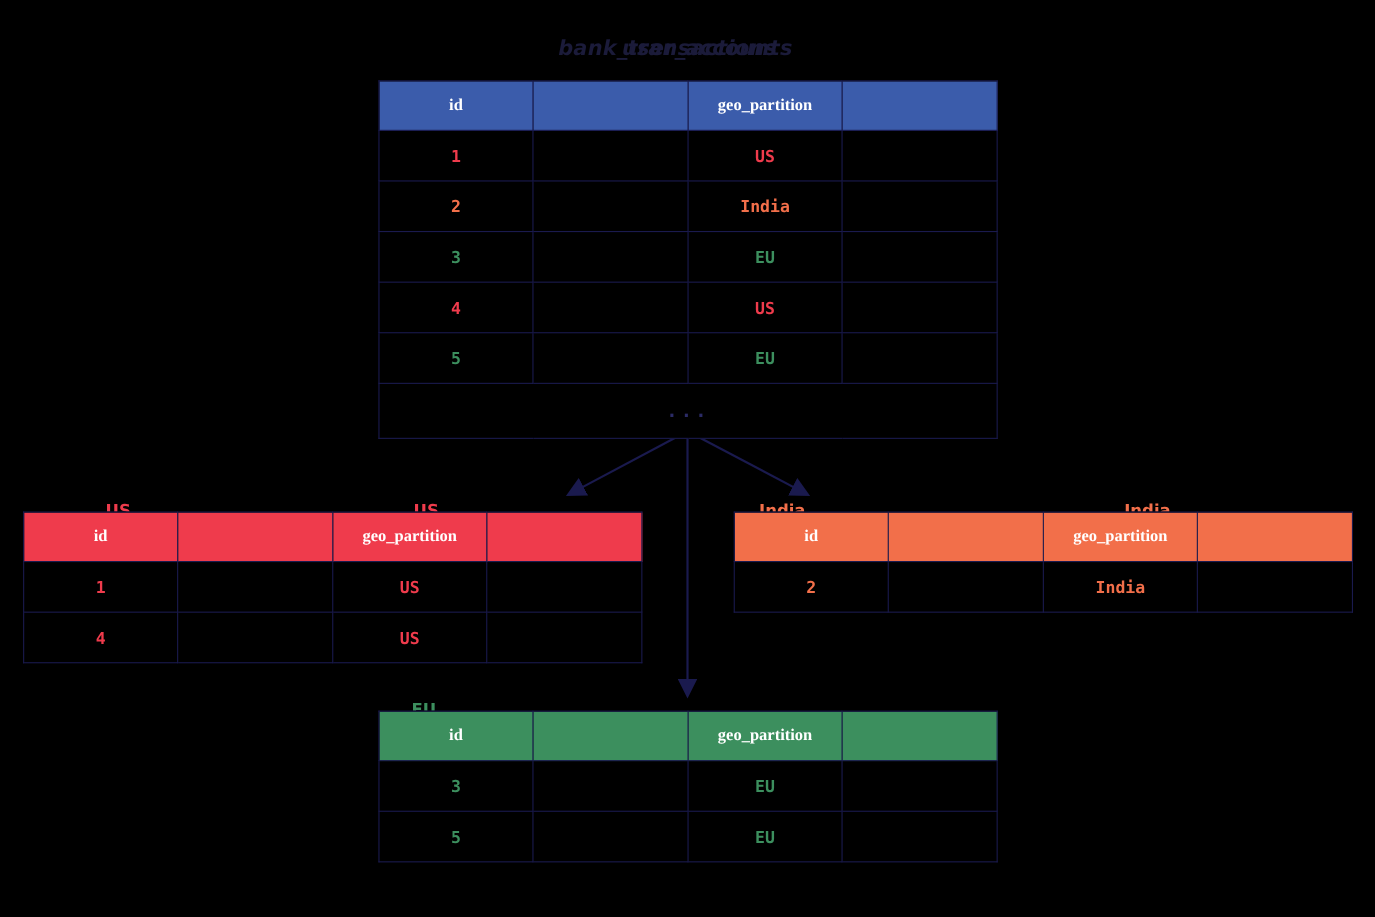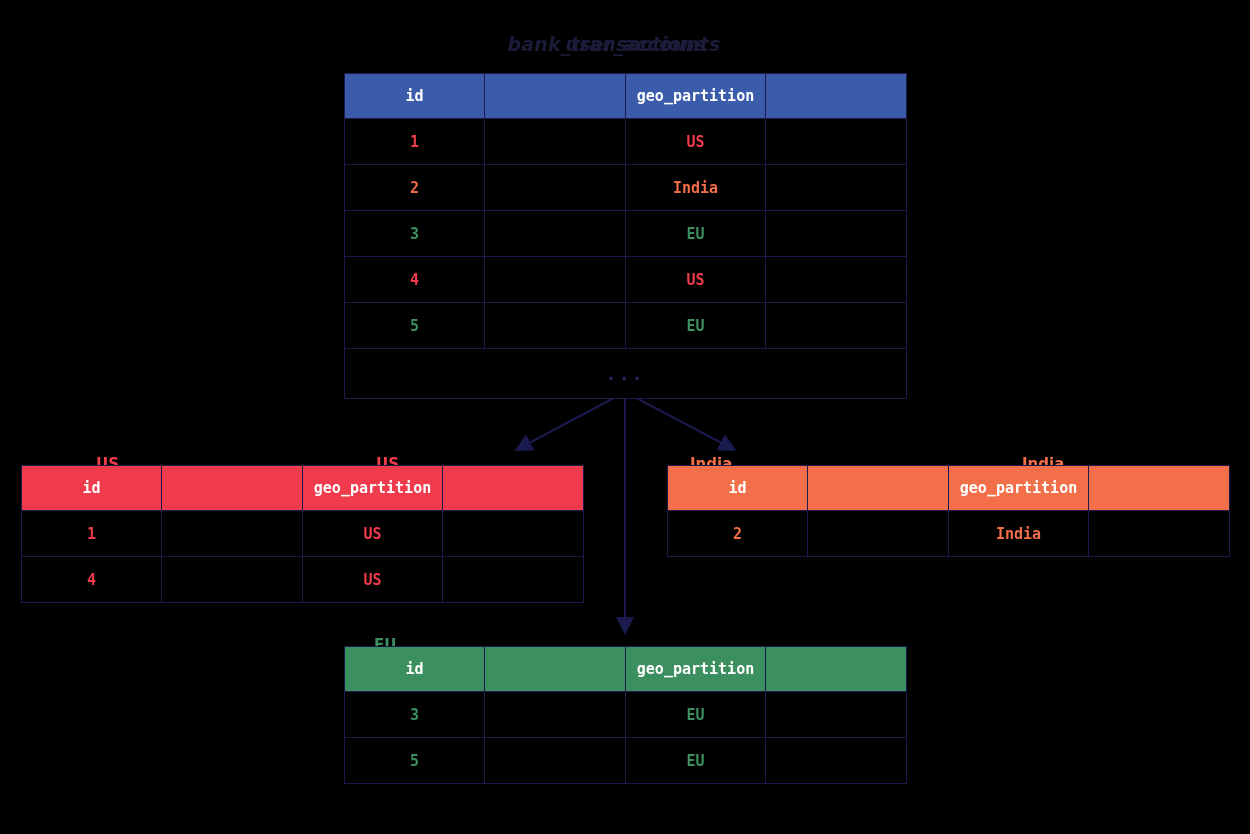--- a/index.html
+++ b/index.html
@@ -54,20 +54,21 @@
     padding: 0;
     text-align: center;
     vertical-align: middle;
     font-family: "DejaVu Sans Mono", "Liberation Mono", monospace;
     font-weight: bold;
     font-size: 15px;
   }
   .tbl th {
     color: #ffffff;
     height: 44px;
+    font-family: Liberation Serif, serif;
   }
   .tbl td {
     height: 45px;
     background: #000000;
   }
   .tbl td.blank, .tbl th.blank { color: transparent; }
 
   
   #main-table { left: 344px; top: 73px; width: 562px; }
   #main-table th { background: #3b5cab; }

